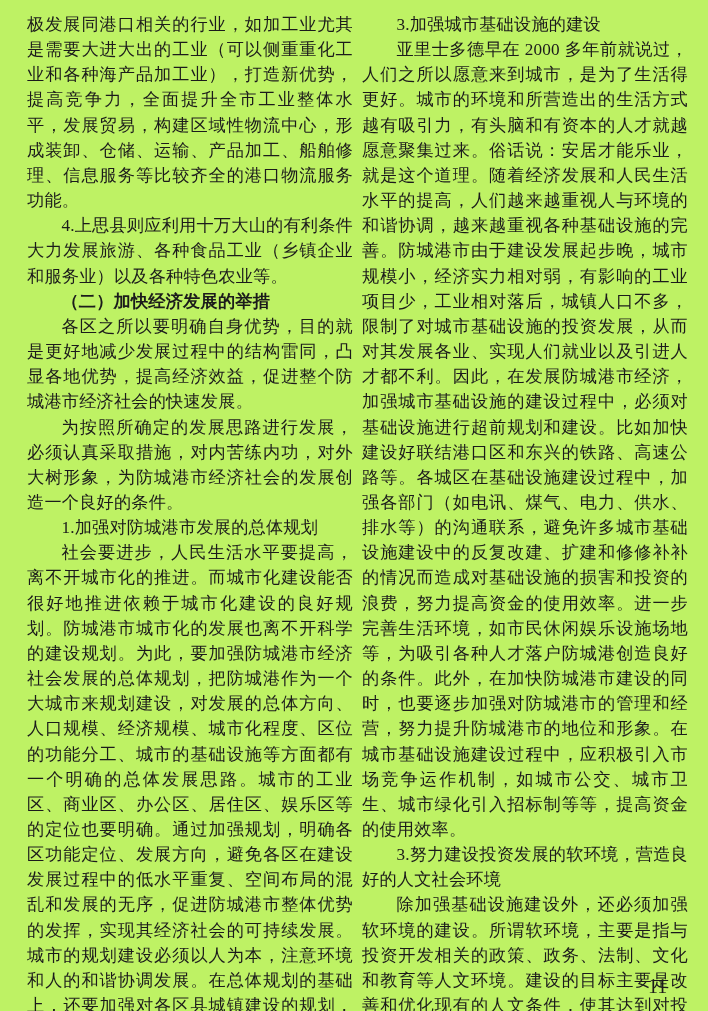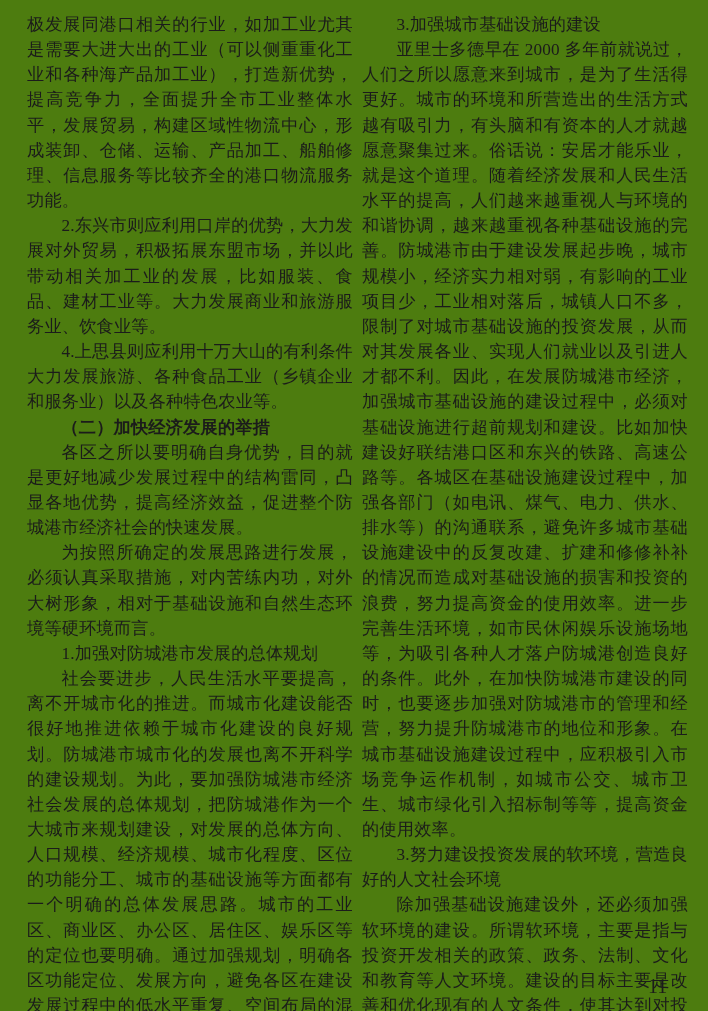--- a/index.html
+++ b/index.html
@@ -4,21 +4,21 @@
 <style>
   html, body {
     margin: 0;
     padding: 0;
     background: #e8e8e8;
   }
   .page {
     position: relative;
     width: 708px;
     height: 1011px;
-    background: #4d7c0f;
+    background: #bef264;
     overflow: hidden;
     font-family: "Liberation Serif", "DejaVu Serif", serif;
     color: #1b1b1b;
   }
   .text-column {
     position: absolute;
     top: 12px;
     width: 326px;
     font-size: 17.2px;
     line-height: 25.15px;
@@ -42,25 +42,24 @@
     color: #1b1b1b;
     font-family: "Liberation Serif", "DejaVu Serif", serif;
   }
 </style>
 </head>
 <body>
 
 <div class="page">
   <div class="text-column col-left">
       <p class="para body">极发展同港口相关的行业，如加工业尤其是需要大进大出的工业（可以侧重重化工业和各种海产品加工业），打造新优势，提高竞争力，全面提升全市工业整体水平，发展贸易，构建区域性物流中心，形成装卸、仓储、运输、产品加工、船舶修理、信息服务等比较齐全的港口物流服务功能。</p>
-      <p class="para indent">2.东兴市则应利用口岸的优势，大力发展对外贸易，积极拓展东盟市场，并以此带动相关加工业的发展，比如服装、食品、建材工业等。大力发展商业和旅游服务业、饮食业等。</p>
       <p class="para indent">4.上思县则应利用十万大山的有利条件大力发展旅游、各种食品工业（乡镇企业和服务业）以及各种特色农业等。</p>
       <p class="para indent bold">（二）加快经济发展的举措</p>
       <p class="para indent">各区之所以要明确自身优势，目的就是更好地减少发展过程中的结构雷同，凸显各地优势，提高经济效益，促进整个防城港市经济社会的快速发展。</p>
-      <p class="para indent">为按照所确定的发展思路进行发展，必须认真采取措施，对内苦练内功，对外大树形象，相对于基础设施和自然生态环境等硬环境而言。</p>
+      <p class="para indent">为按照所确定的发展思路进行发展，必须认真采取措施，对内苦练内功，对外大树形象，为防城港市经济社会的发展创造一个良好的条件。</p>
       <p class="para indent">1.加强对防城港市发展的总体规划</p>
       <p class="para indent">社会要进步，人民生活水平要提高，离不开城市化的推进。而城市化建设能否很好地推进依赖于城市化建设的良好规划。防城港市城市化的发展也离不开科学的建设规划。为此，要加强防城港市经济社会发展的总体规划，把防城港作为一个大城市来规划建设，对发展的总体方向、人口规模、经济规模、城市化程度、区位的功能分工、城市的基础设施等方面都有一个明确的总体发展思路。城市的工业区、商业区、办公区、居住区、娱乐区等的定位也要明确。通过加强规划，明确各区功能定位、发展方向，避免各区在建设发展过程中的低水平重复、空间布局的混乱和发展的无序，促进防城港市整体优势的发挥，实现其经济社会的可持续发展。城市的规划建设必须以人为本，注意环境和人的和谐协调发展。在总体规划的基础上，还要加强对各区县城镇建设的规划，特别是未来 10 年、20 年乃至 30 年的发展规划，各区县在规划中必须结合自身的优势、体现其特色。只有特色才能持续快速发展。</p>
     </div>
   <div class="text-column col-right">
       <p class="para indent">3.加强城市基础设施的建设</p>
       <p class="para indent">亚里士多德早在 2000 多年前就说过，人们之所以愿意来到城市，是为了生活得更好。城市的环境和所营造出的生活方式越有吸引力，有头脑和有资本的人才就越愿意聚集过来。俗话说：安居才能乐业，就是这个道理。随着经济发展和人民生活水平的提高，人们越来越重视人与环境的和谐协调，越来越重视各种基础设施的完善。防城港市由于建设发展起步晚，城市规模小，经济实力相对弱，有影响的工业项目少，工业相对落后，城镇人口不多，限制了对城市基础设施的投资发展，从而对其发展各业、实现人们就业以及引进人才都不利。因此，在发展防城港市经济，加强城市基础设施的建设过程中，必须对基础设施进行超前规划和建设。比如加快建设好联结港口区和东兴的铁路、高速公路等。各城区在基础设施建设过程中，加强各部门（如电讯、煤气、电力、供水、排水等）的沟通联系，避免许多城市基础设施建设中的反复改建、扩建和修修补补的情况而造成对基础设施的损害和投资的浪费，努力提高资金的使用效率。进一步完善生活环境，如市民休闲娱乐设施场地等，为吸引各种人才落户防城港创造良好的条件。此外，在加快防城港市建设的同时，也要逐步加强对防城港市的管理和经营，努力提升防城港市的地位和形象。在城市基础设施建设过程中，应积极引入市场竞争运作机制，如城市公交、城市卫生、城市绿化引入招标制等等，提高资金的使用效率。</p>
       <p class="para indent">3.努力建设投资发展的软环境，营造良好的人文社会环境</p>
       <p class="para indent">除加强基础设施建设外，还必须加强软环境的建设。所谓软环境，主要是指与投资开发相关的政策、政务、法制、文化和教育等人文环境。建设的目标主要是改善和优化现有的人文条件，使其达到对投资者富有吸引力，并愿意到此长期投资的效果。相对于基础设施和自然生态环境等硬环境而言，软环境投资所需资金微乎其微，而一旦形成良好的软环境，即使不用花很大代价到处招商引资，也会收到“花香蝶自来”的效果。没有良好的软环境，难以对投资者和其他各种人才产生引力。加强防城港市软环境建设，主要是：首先，转变观念，更新观念，要有创新意识。跳出固有的思维模式，学会从WTO 的角度来看问题，牢固树立创新进取、与时俱进的观念。要认识到，面对竞争越来越激烈的新形势，不进则退，小进也是退、不实现跨越式发展，就占不了竞争高地，就争取不到主动权；不创新就</p>
     </div>
   <div class="page-number">11</div>

